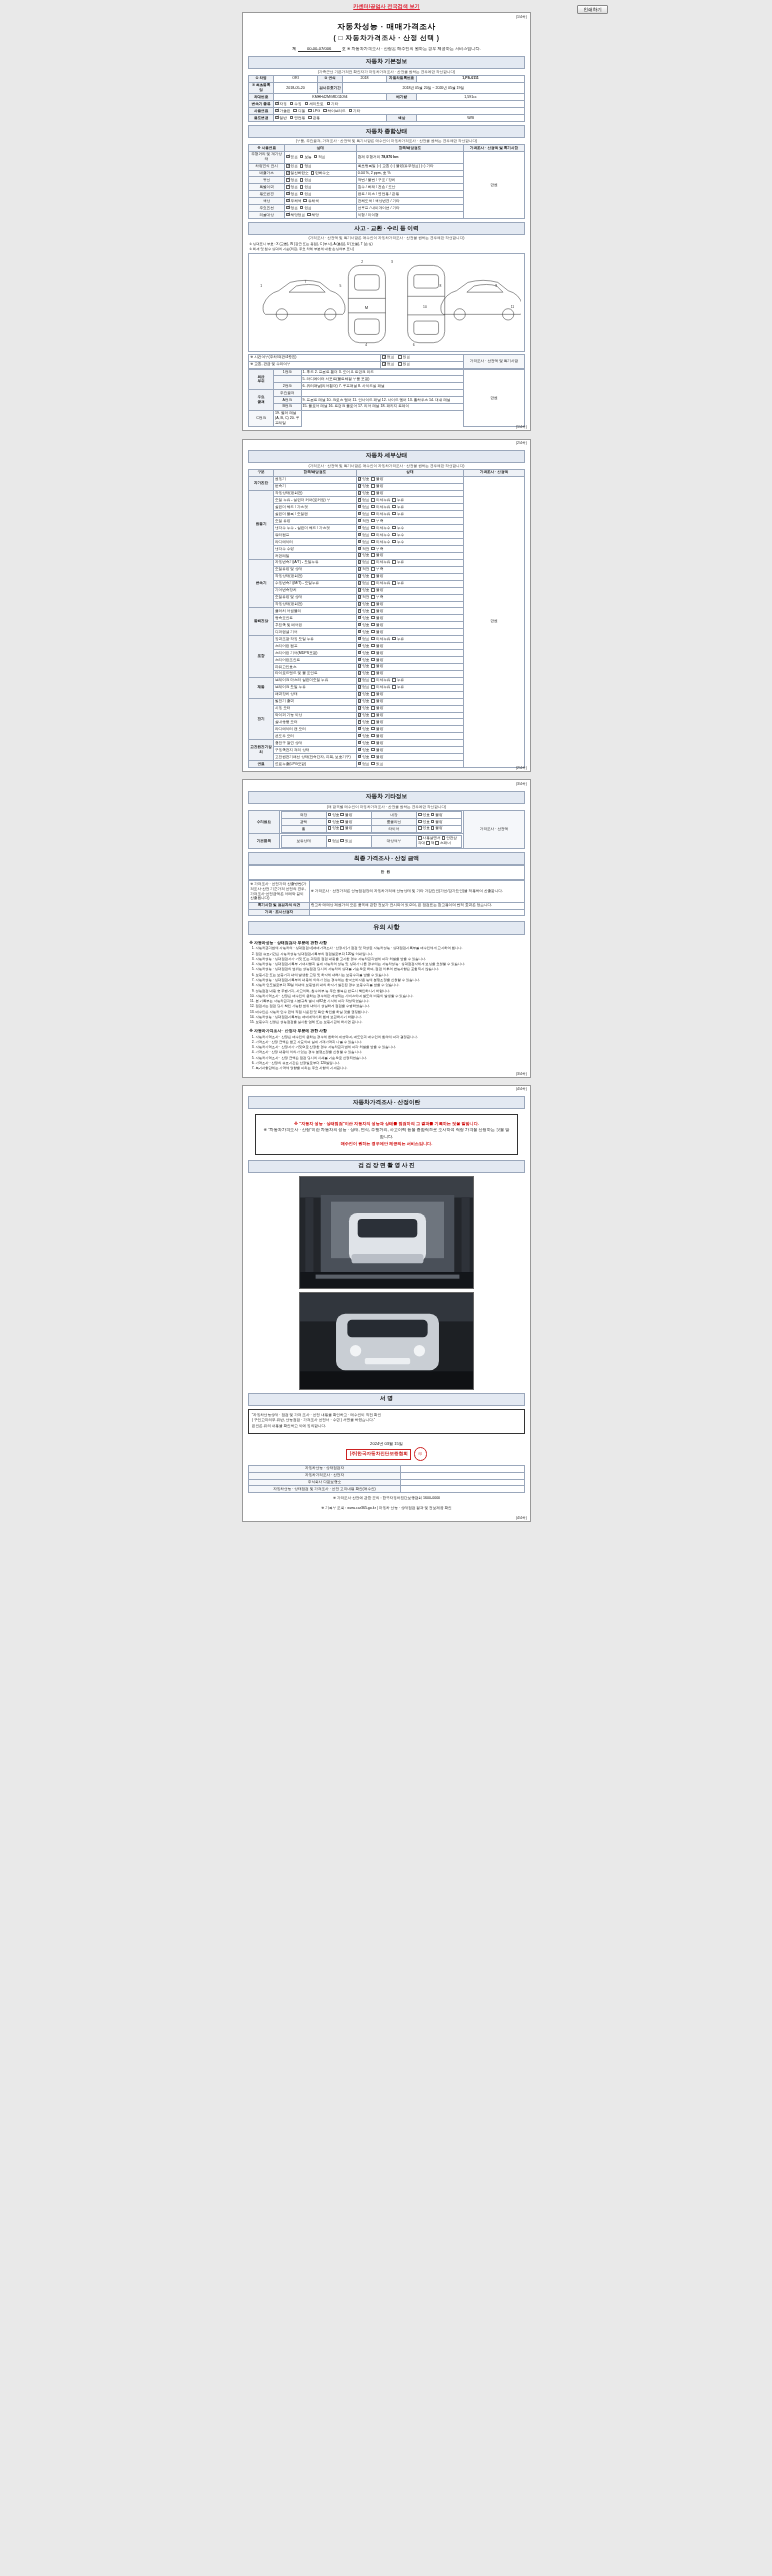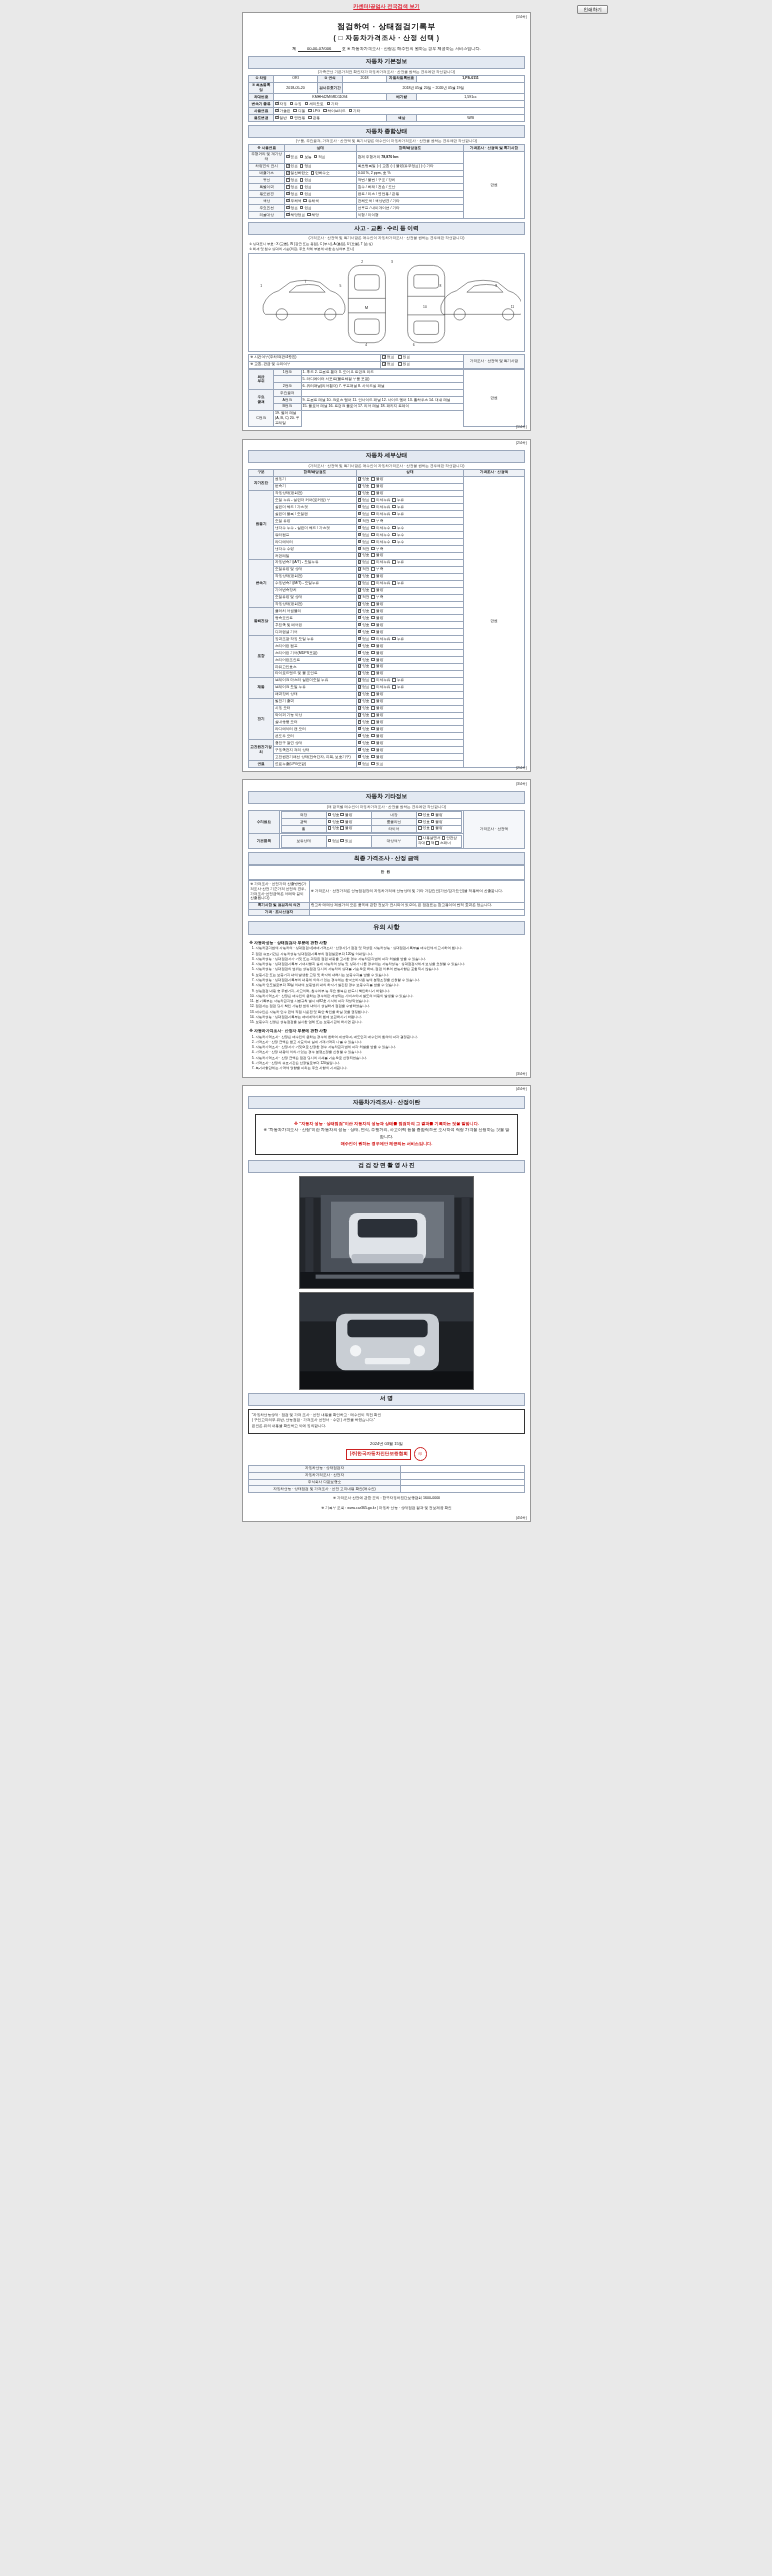--- a/index.html
+++ b/index.html
@@ -72,21 +72,21 @@
 <div class="wrap">
   <div class="topbar">
     <span class="link">카센터/공업사 전국검색 보기</span>
     <button class="print-btn">인쇄하기</button>
   </div>
 
   <div class="page">
     <div class="pgnum top">(1/4쪽)</div>
 
     <div class="doc-title">
-      <div class="t1">점검하여 · 상태점검기록부</div>
+      <div class="t1">자동차성능 · 매매가격조사</div>
       <div class="t2">( □ 자동차가격조사 · 산정 선택 )</div>
     </div>
     <div class="doc-sub">
       <span>제</span>
       <span class="no">00-00-07/006</span>
       <span>호 ※ 자동차가격조사 · 산정은 매수인의 원하는 경우 제공하는 서비스입니다.</span>
     </div>
 
     <div class="sect-title">자동차 기본정보</div>
     <div class="sect-note">(가족근성 기본가격표 확인자가 자동차가격조사 · 산정을 원하는 경우에만 작성합니다)</div>

